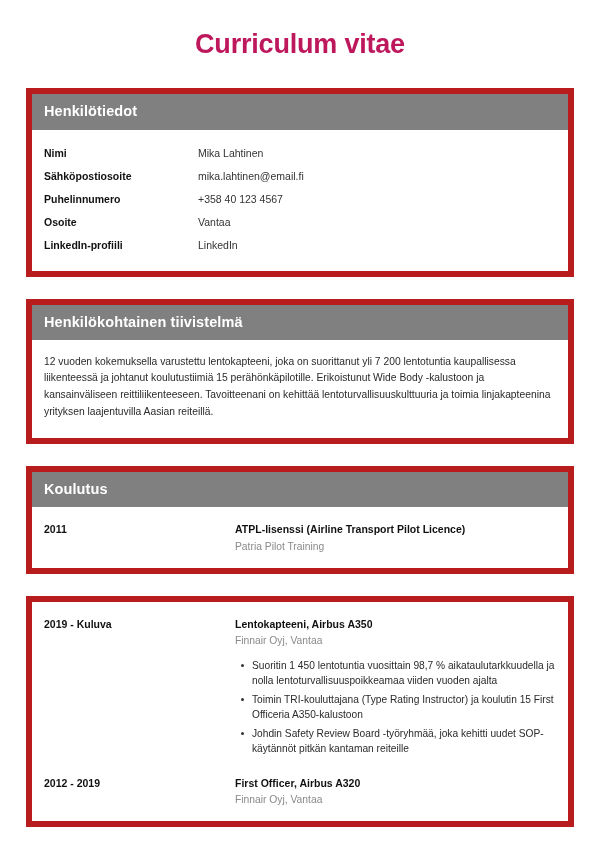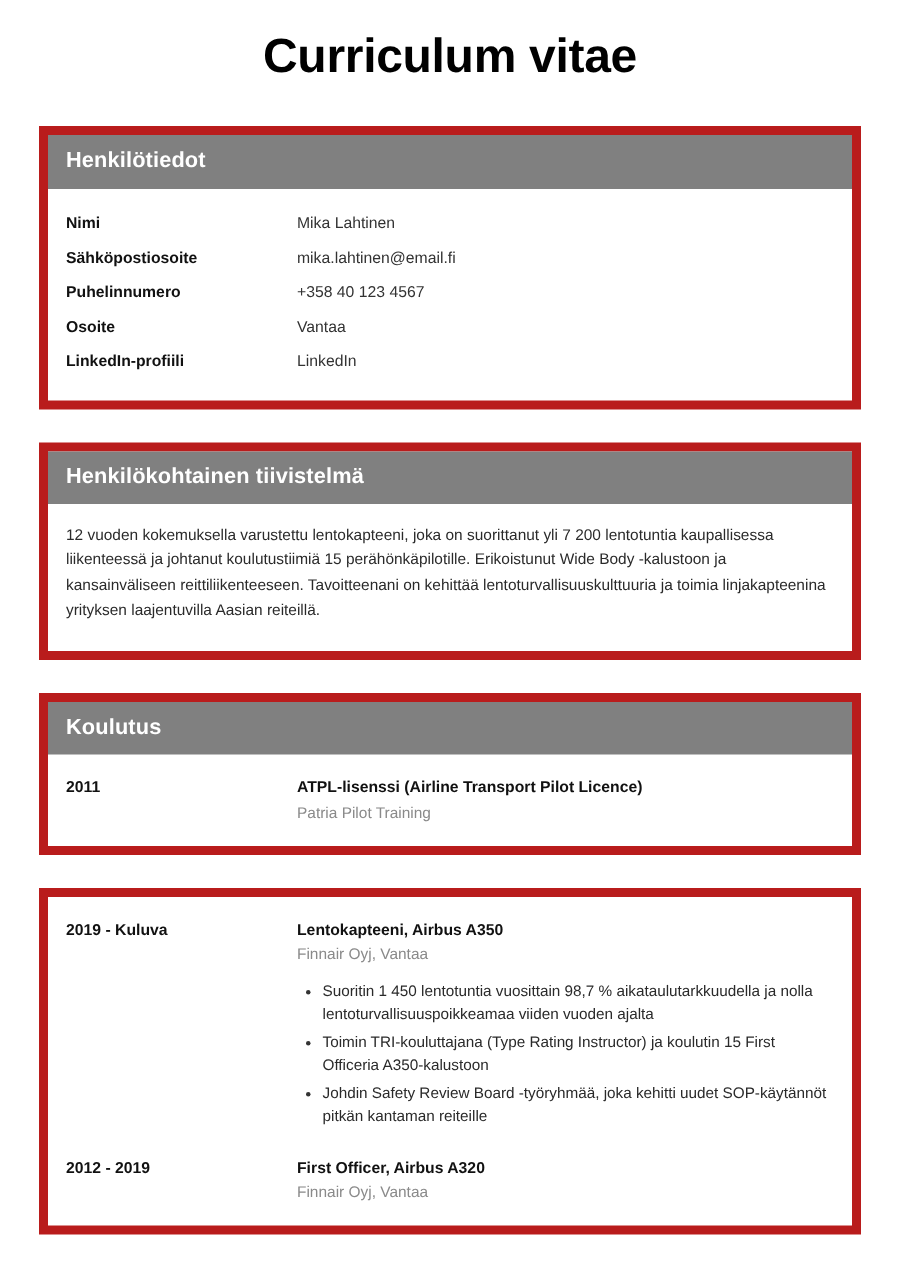--- a/index.html
+++ b/index.html
@@ -16,26 +16,26 @@
   }
   .page {
     width: 600px;
     height: 848px;
     box-sizing: border-box;
     padding: 0 26px;
     position: relative;
   }
   .doc-title {
     text-align: center;
-    font-size: 32px;
+    font-size: 27px;
     font-weight: bold;
     letter-spacing: -0.2px;
-    color: #000000;
+    color: #be185d;
     margin: 0;
-    padding-top: 18px;
+    padding-top: 28px;
     padding-bottom: 0;
     line-height: 1.2;
   }
   .card {
     border: 6px solid #b91c1c;
     background: #ffffff;
     margin-top: 22px;
     box-sizing: border-box;
   }
   .card.first { margin-top: 28px; }
@@ -78,20 +78,21 @@
     color: #2a2a2a;
     margin: 0;
     padding: 2px 4px 4px 0;
     text-align: left;
   }
   
   .entry {
     display: flex;
     align-items: flex-start;
     padding: 3px 0 0 0;
+    gap: 37px;
   }
   .entry + .entry { margin-top: 16px; }
   .entry-period {
     width: 154px;
     flex: 0 0 154px;
     font-size: 10.5px;
     font-weight: bold;
     color: #111111;
     padding-top: 1px;
     white-space: nowrap;

